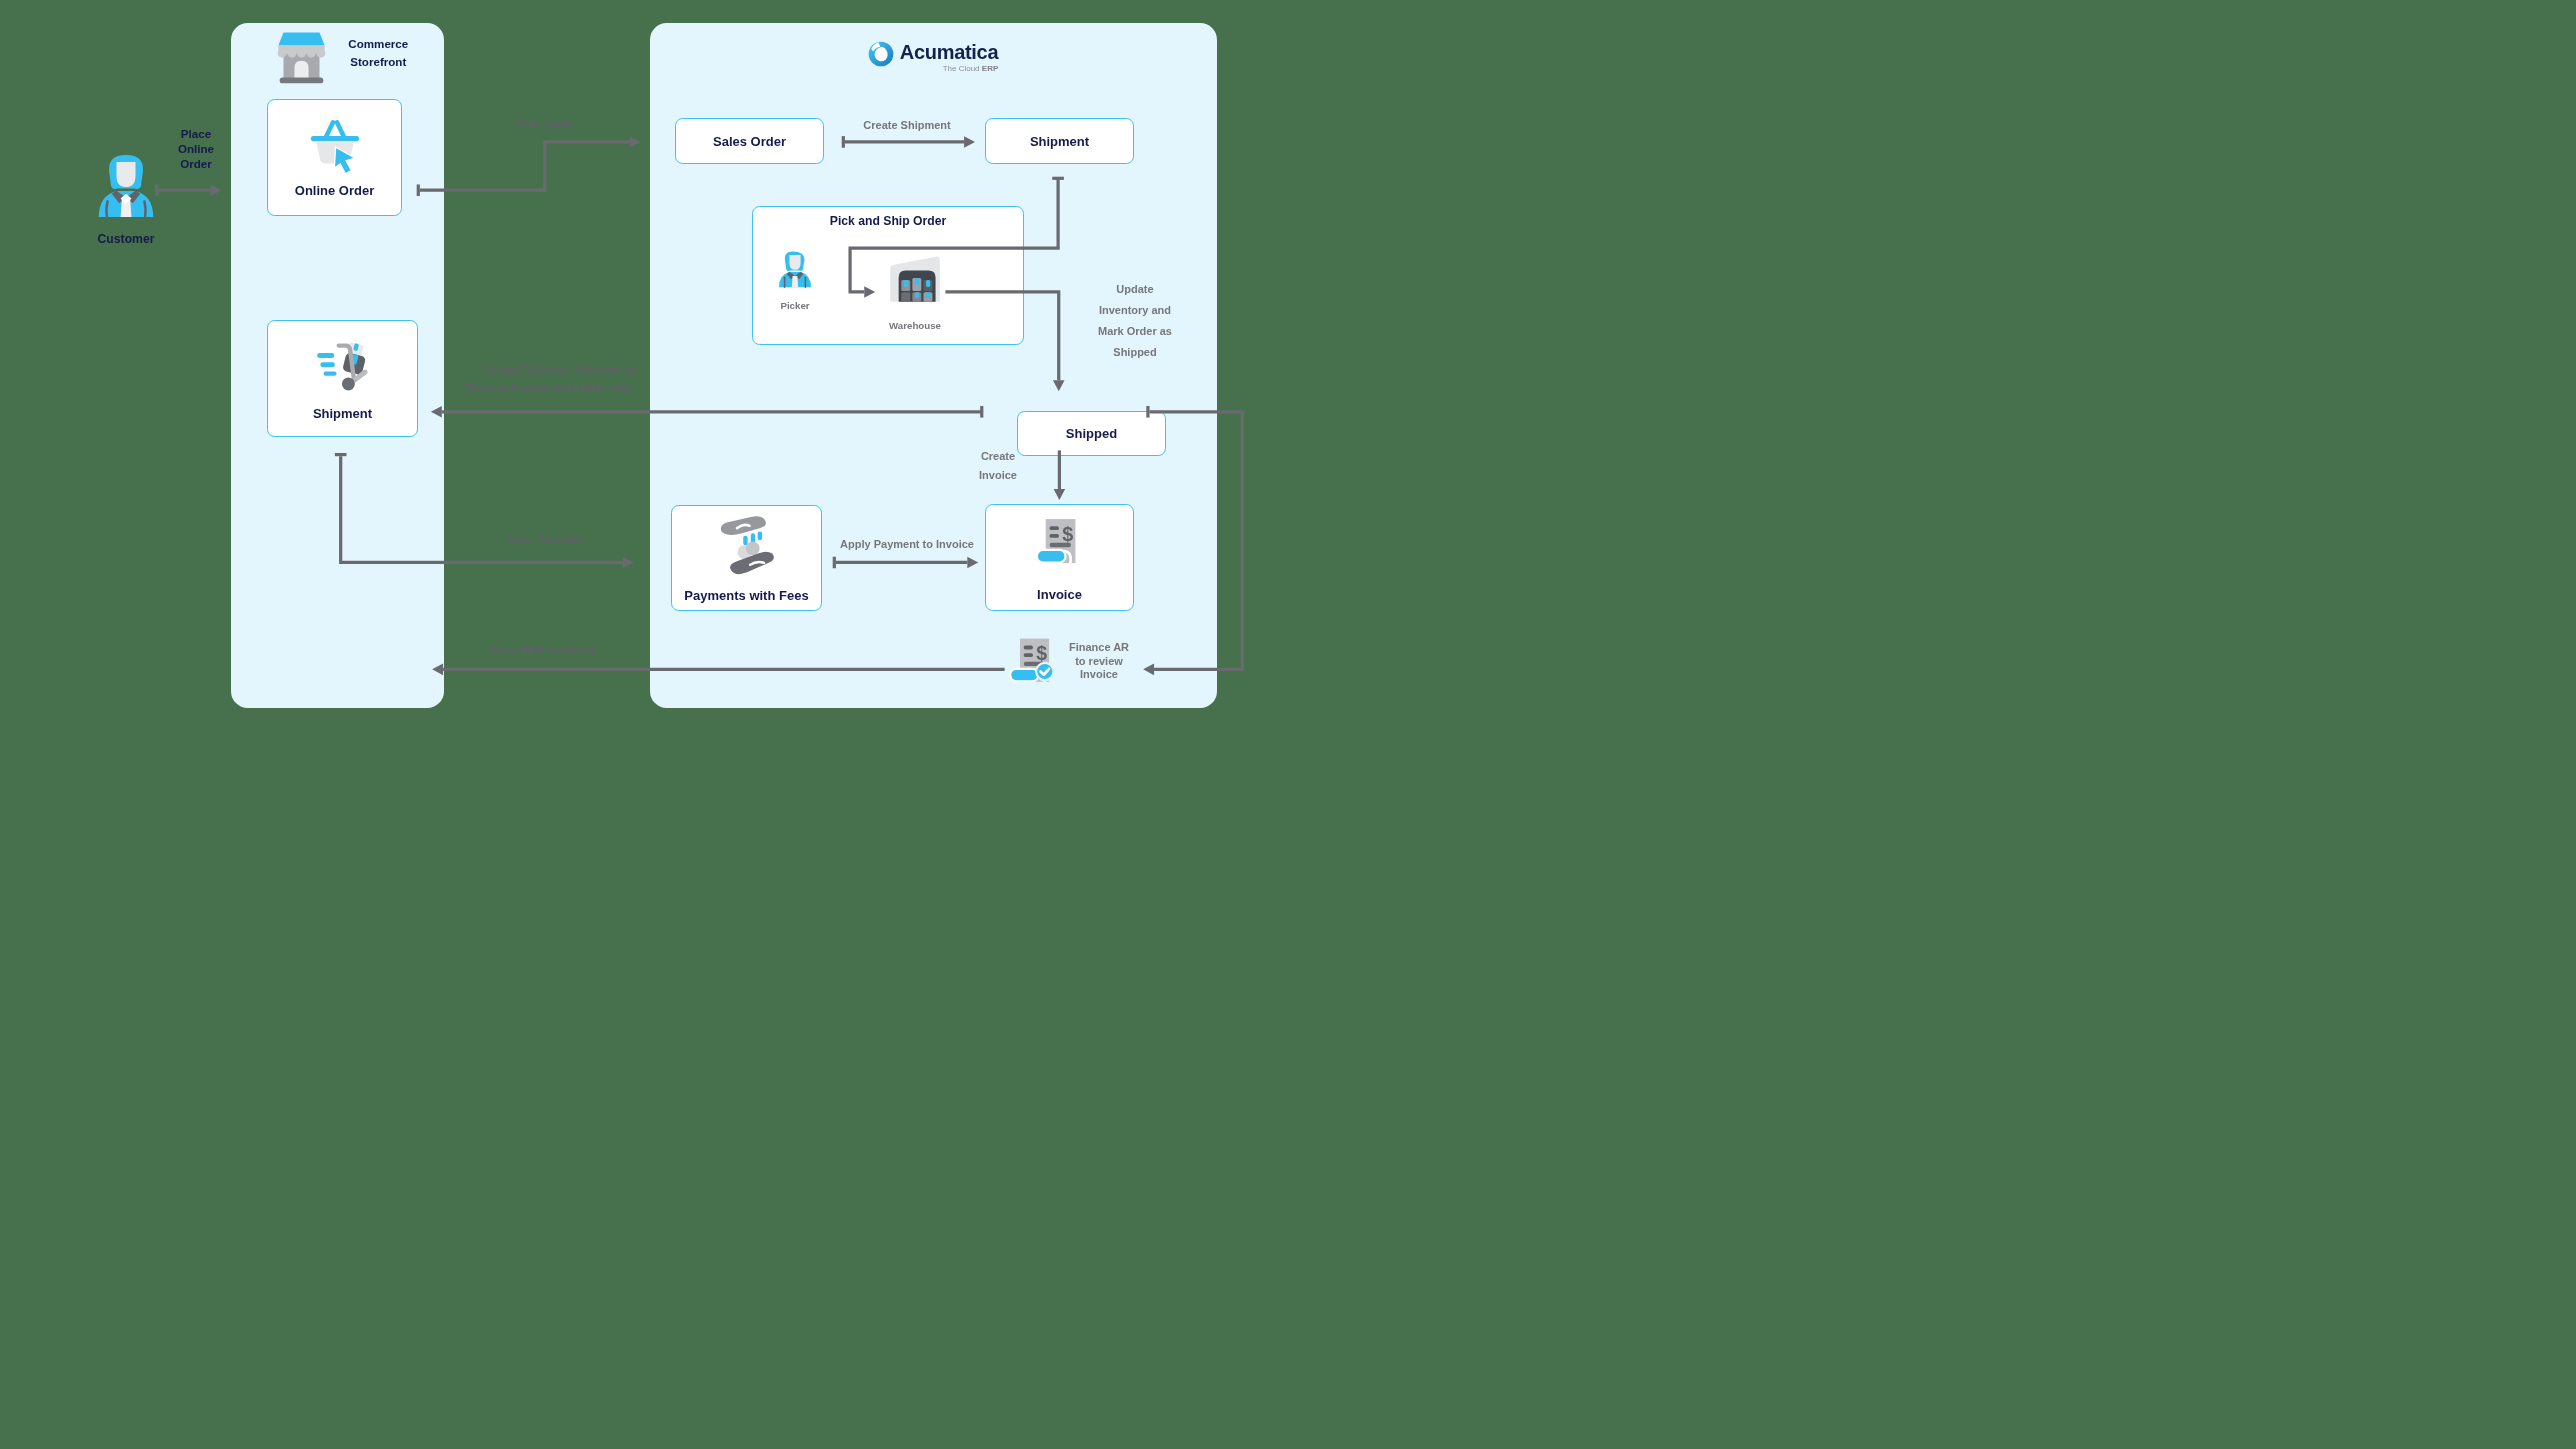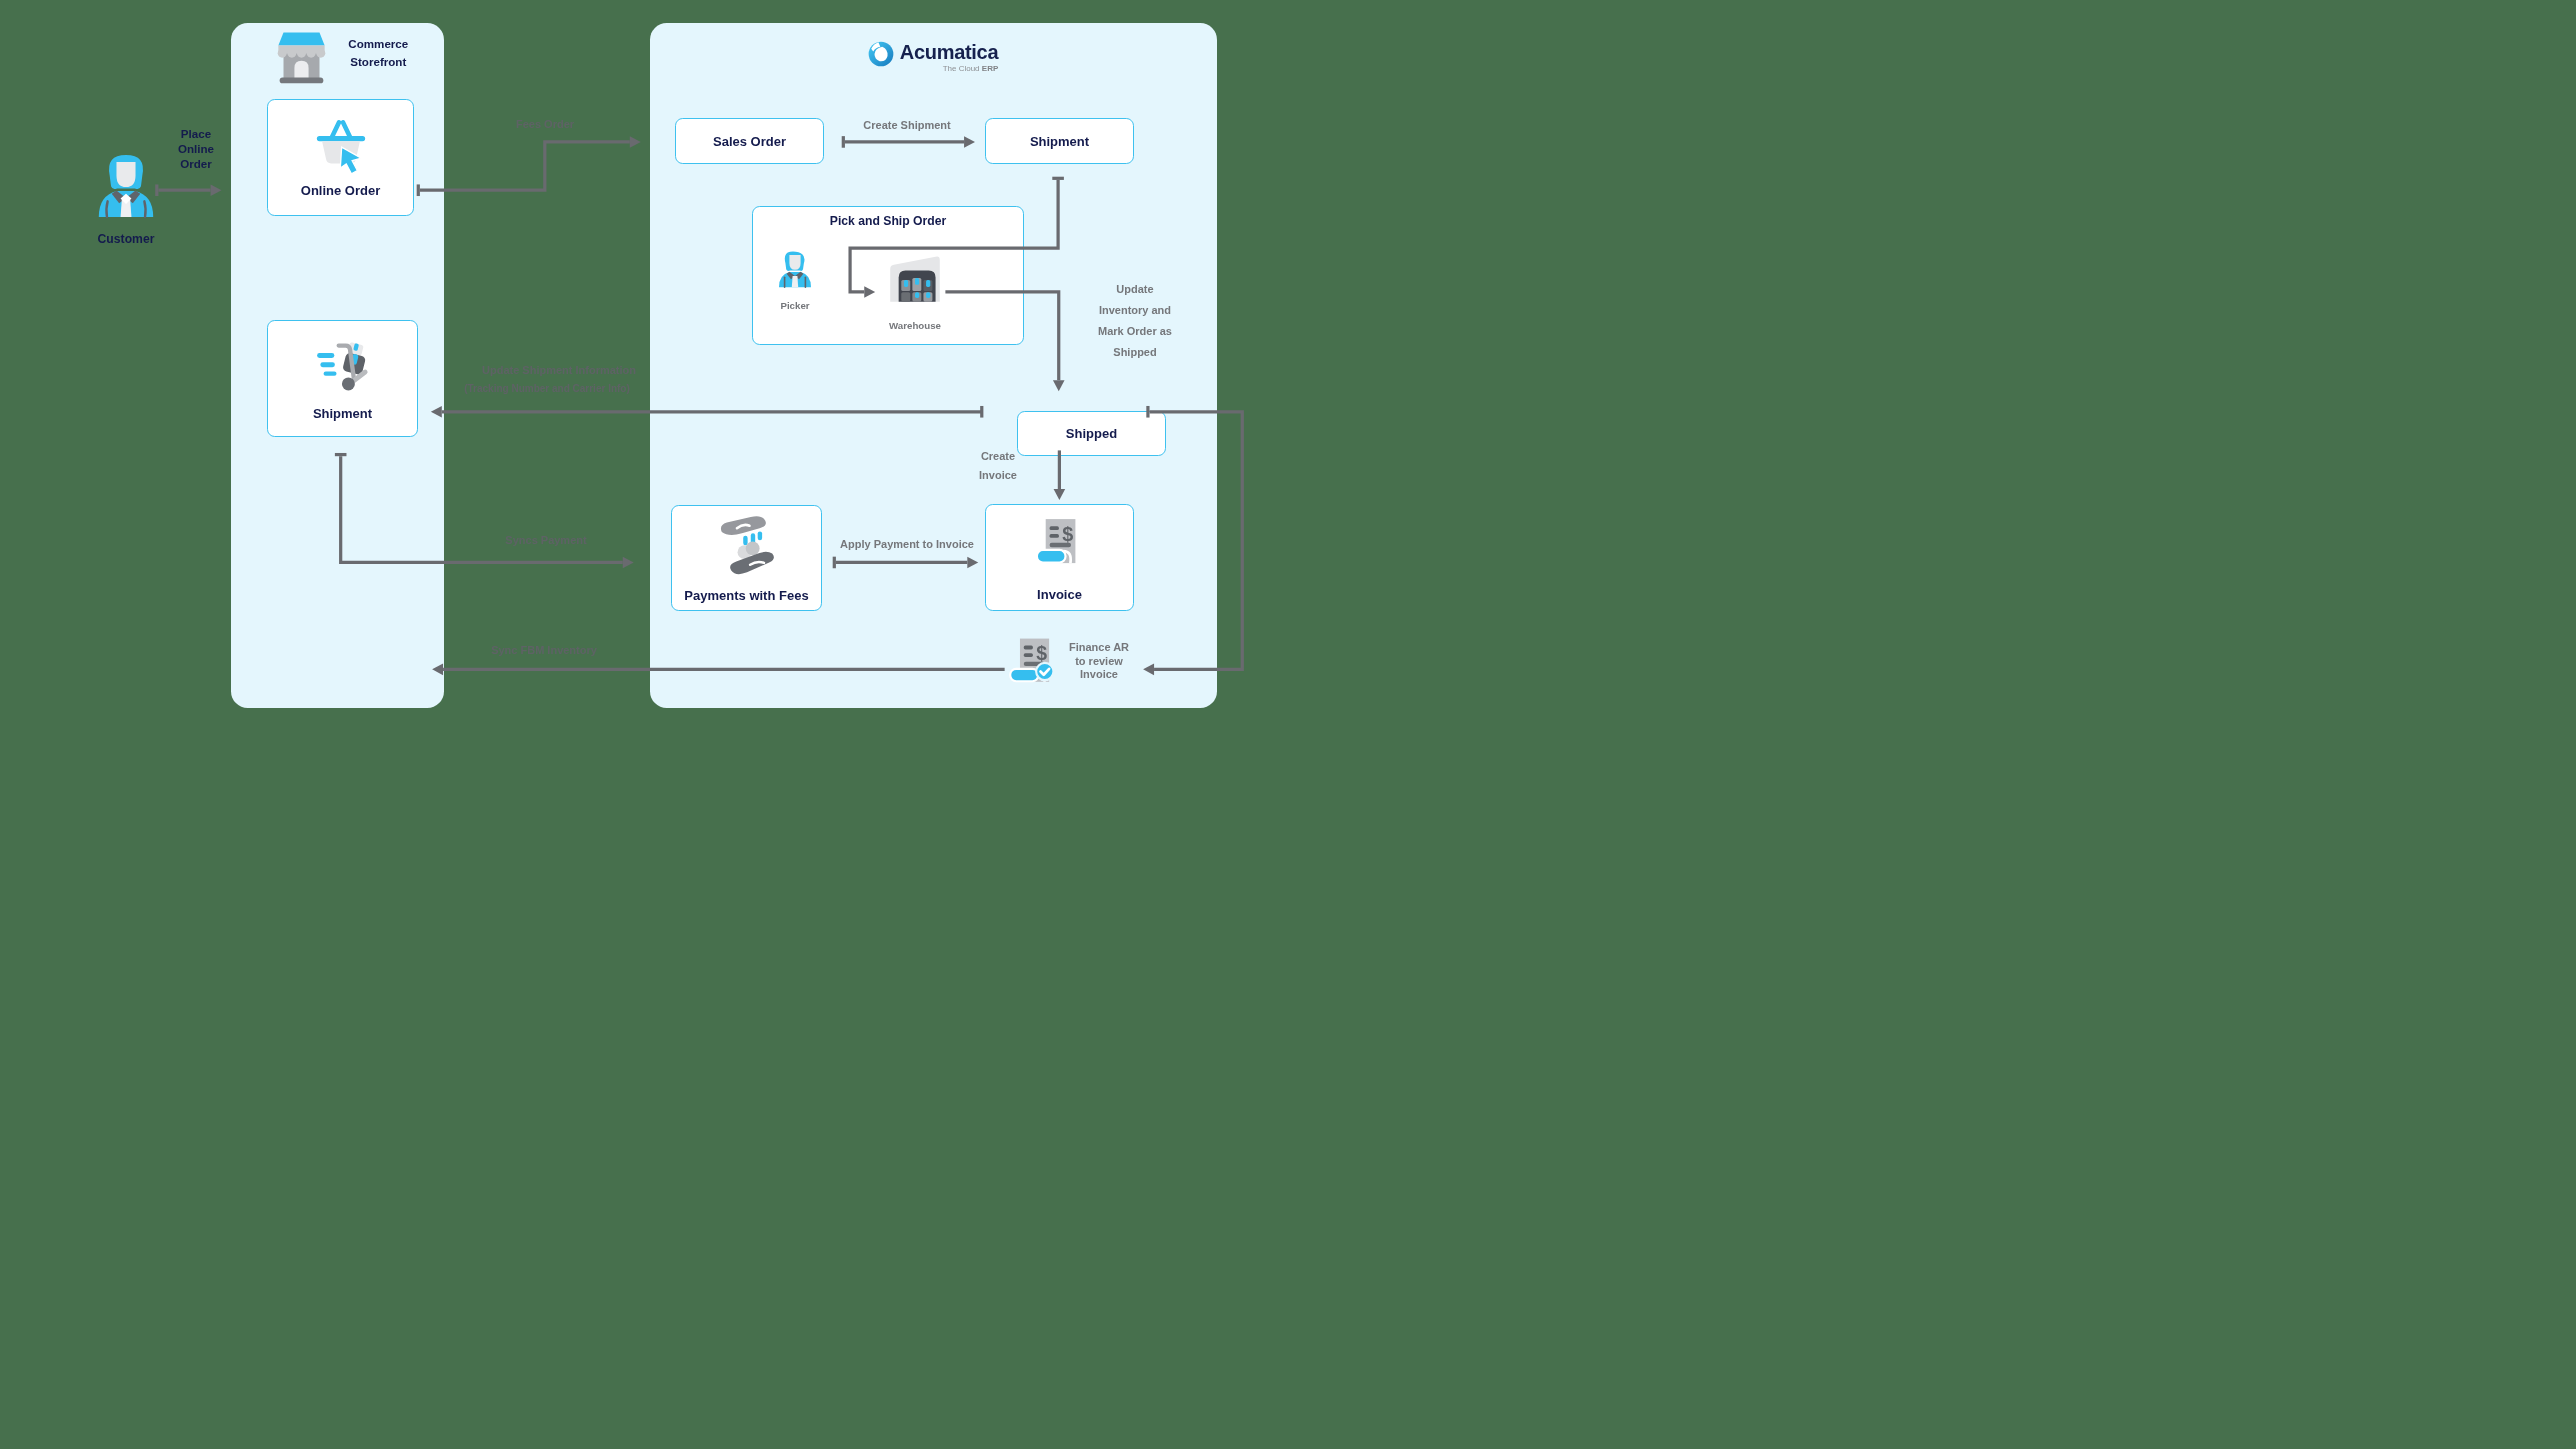--- a/index.html
+++ b/index.html
@@ -77,21 +77,21 @@
     <polygon points="36,58 50,69 40,77 29,63" fill="#5F646B"></polygon>
     <polygon points="64,58 50,69 60,77 71,63" fill="#5F646B"></polygon>
     <polygon points="44,69 56,69 58,97 42,97" fill="#EFF0F2"></polygon>
     <polygon points="50,63 58,70 50,78 42,70" fill="#FFFFFF"></polygon>
     <path d="M23,74 Q20,85 22,97" stroke="#5F646B" stroke-width="3.5" fill="none" stroke-linecap="round"></path>
     <path d="M77,74 Q80,85 78,97" stroke="#5F646B" stroke-width="3.5" fill="none" stroke-linecap="round"></path>
   </svg>
   <div class="free navy" style="left:126px;top:239px;font-size:12.2px;">Customer</div>
   <div class="free navy" style="left:196px;top:148px;width:64px;font-size:11.6px;line-height:15px;">Place Online Order</div>
 
-  <div class="box" style="left:267px;top:99px;width:147px;height:117px;">
+  <div class="box" style="left:267px;top:99px;width:135px;height:117px;">
     <svg class="icon" style="top:19.3px;" width="59" height="62" viewBox="0 0 90 95">
       <line x1="31" y1="28" x2="42" y2="5" stroke="#35BEEF" stroke-width="7" stroke-linecap="round"></line>
       <line x1="59" y1="28" x2="48" y2="5" stroke="#35BEEF" stroke-width="7" stroke-linecap="round"></line>
       <rect x="8" y="26" width="74" height="8" rx="4" fill="#35BEEF"></rect>
       <path d="M16,34 H74 L68,61 Q67,68 60,68 H30 Q23,68 22,61 Z" fill="#E6E7E9"></path>
       <path d="M46,43 L76,60 L62,64 L70,79 L61,84 L53,69 L44,75 Z" fill="#35BEEF" stroke="#FFFFFF" stroke-width="2"></path>
     </svg>
     <div class="box-lbl" style="top:82px;">Online Order</div>
   </div>
 
@@ -200,21 +200,21 @@
   </svg>
   <div class="free gray" style="left:1099px;top:661px;width:64px;font-size:11px;line-height:13.5px;">Finance AR to review Invoice</div>
 
   <div class="free gap" style="left:545px;top:124px;font-size:11px;">Fees Order</div>
   <div class="free gray" style="left:907px;top:125px;font-size:11px;">Create Shipment</div>
   <div class="free gray" style="left:1135px;top:321px;width:89px;font-size:11px;line-height:21px;">Update Inventory and Mark Order as Shipped</div>
   <div class="free gap" style="left:559px;top:370px;font-size:11px;">Update Shipment Information</div>
   <div class="free gap" style="left:547px;top:388px;font-size:10px;text-align:right;">(Tracking Number and Carrier Info)</div>
   <div class="free gray" style="left:998px;top:466px;width:54px;font-size:11px;line-height:18.7px;">Create Invoice</div>
   <div class="free gray" style="left:907px;top:544px;font-size:11px;">Apply Payment to Invoice</div>
-  <div class="free gap" style="left:546px;top:540px;font-size:11px;">Syncs Payment</div>
+  <div class="free gap" style="left:546px;top:540px;font-size:11px;">Sync Payment</div>
   <div class="free gap" style="left:544px;top:650px;font-size:11px;">Sync FBM Inventory</div>
 
   <svg class="wires" width="1288" height="725" viewBox="0 0 2000 1125">
 
     <rect x="241" y="286" width="5" height="18"></rect>
     <path d="M246,295 H327"></path>
     <polygon points="344,295 327,286 327,304"></polygon>
 
     <rect x="647" y="286" width="5" height="18"></rect>
     <path d="M652,295 H846 V220 H978"></path>

